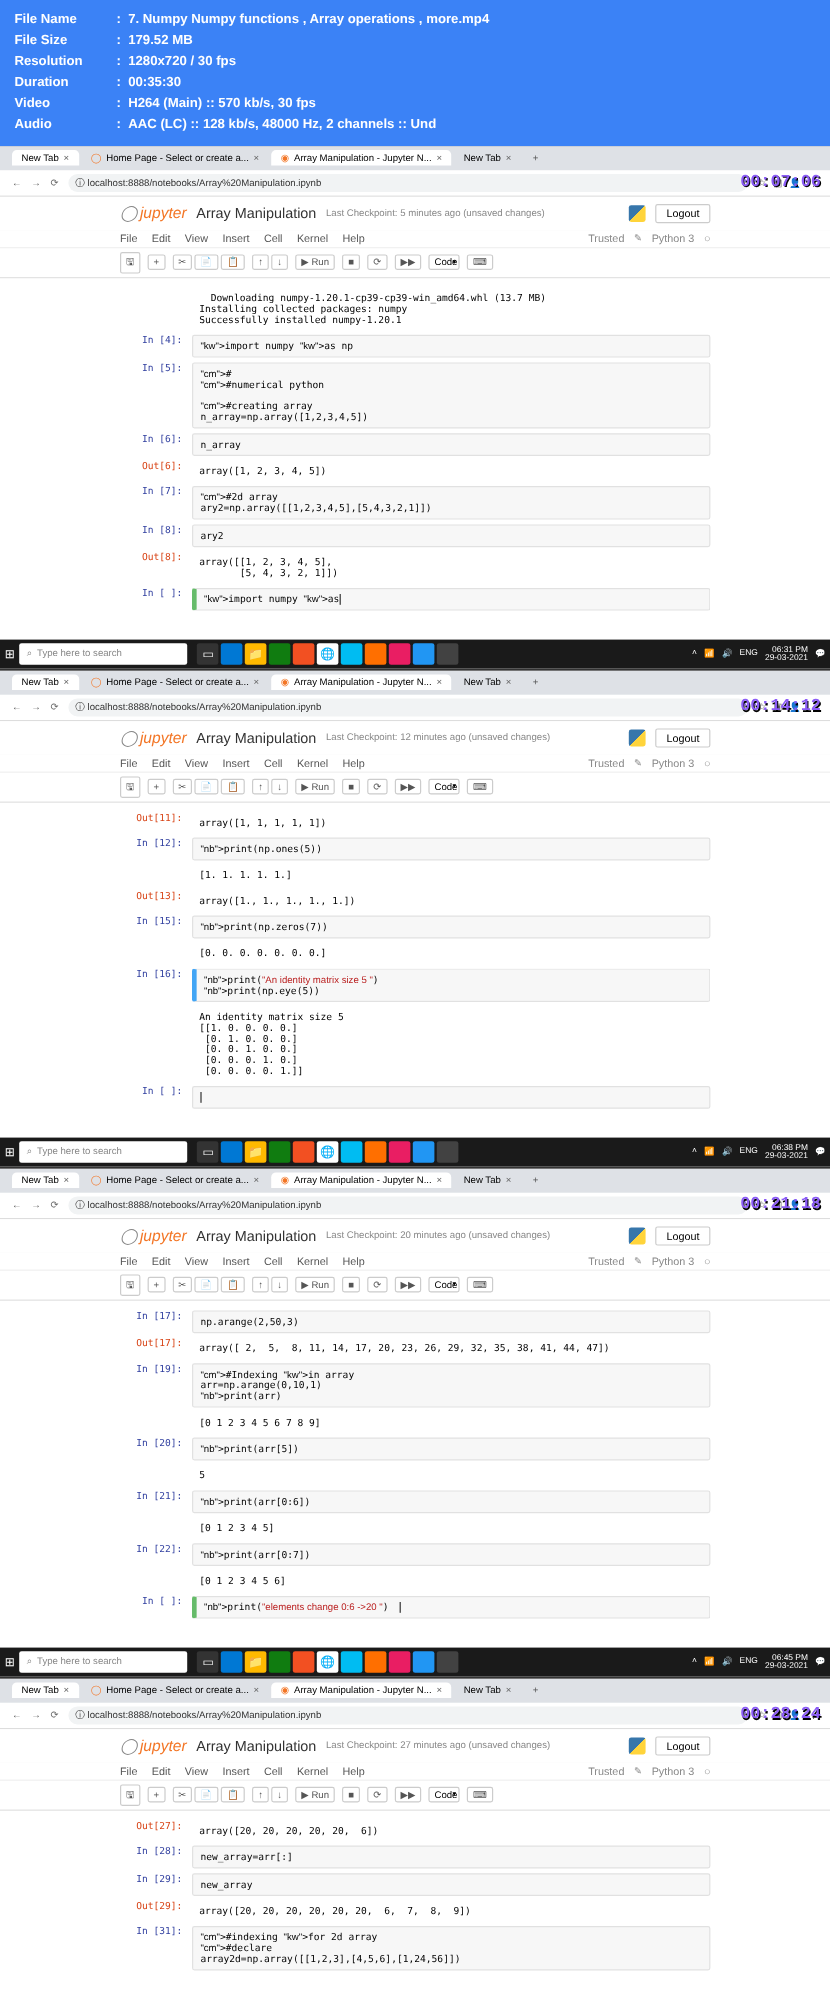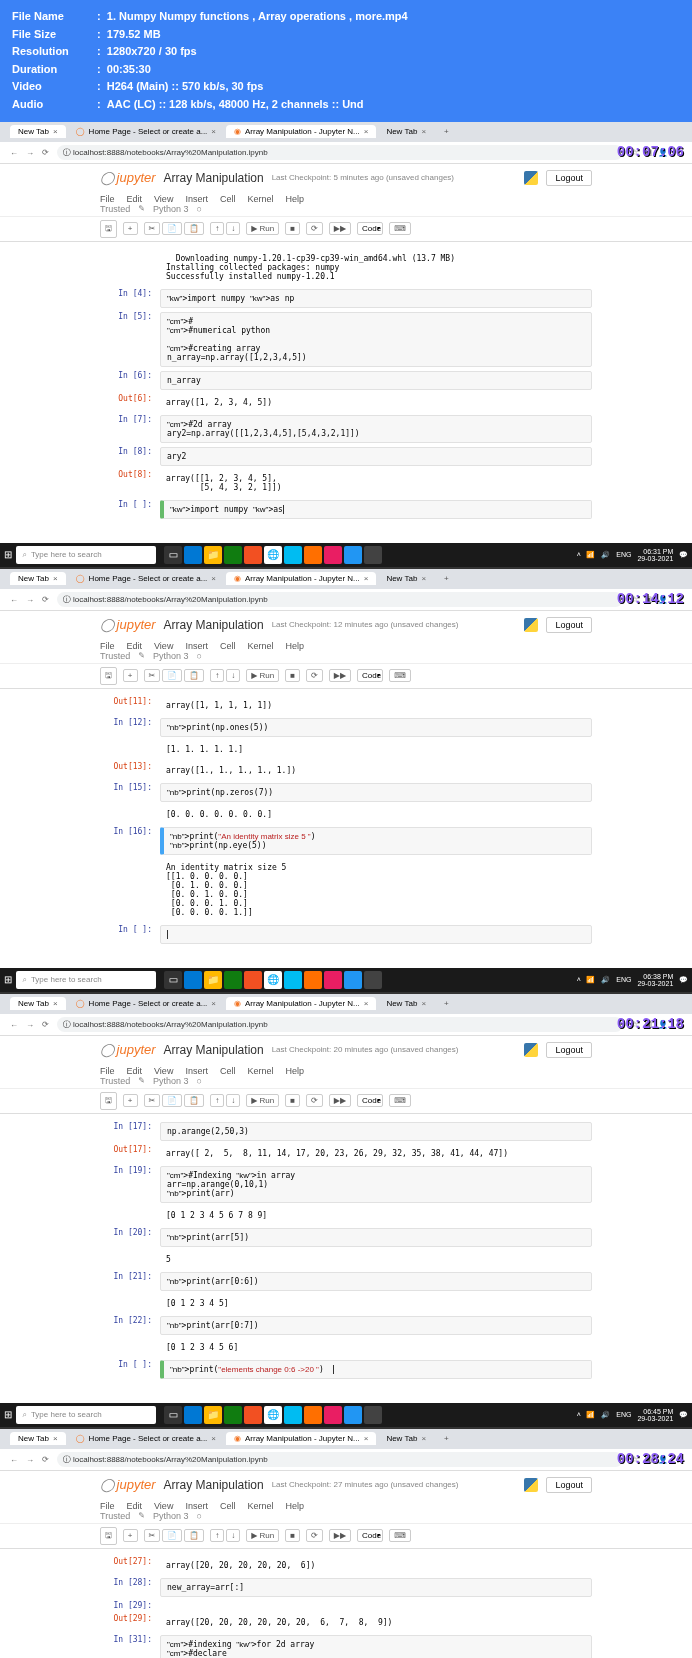--- a/index.html
+++ b/index.html
@@ -18,21 +18,21 @@
 .url-box { flex: 1; margin: 0 8px; padding: 2px 6px; background: #f1f3f4; border-radius: 10px; color: #333; }
 .addr-right { display: flex; gap: 6px; color: #666; }
 .jupyter-header { background: #fff; padding: 6px 100px; display: flex; align-items: center; justify-content: space-between; }
 .jupyter-left { display: flex; align-items: center; gap: 8px; }
 .jupyter-logo { color: #f37626; font-size: 13px; font-weight: normal; font-style: italic; }
 .jupyter-logo::before { content: "◯"; color: #888; margin-right: 2px; }
 .notebook-title { font-size: 12px; color: #333; }
 .checkpoint { font-size: 8px; color: #888; }
 .logout-btn { font-size: 9px; padding: 2px 8px; border: 1px solid #ccc; border-radius: 2px; background: #fff; }
 .python-icon { width: 14px; height: 14px; background: linear-gradient(135deg, #3776ab 50%, #ffd43b 50%); border-radius: 2px; }
-.jupyter-menu { background: #fff; padding: 2px 100px; display: flex; justify-content: space-between; border-bottom: 1px solid #eee; font-size: 9px; flex-direction: column; }
+.jupyter-menu { background: #fff; padding: 2px 100px; display: flex; justify-content: space-between; border-bottom: 1px solid #eee; font-size: 9px; }
 .menu-items { display: flex; gap: 12px; color: #555; }
 .menu-right { display: flex; gap: 8px; align-items: center; color: #888; }
 .pencil { font-size: 8px; }
 .toolbar { background: #fff; padding: 3px 100px; display: flex; gap: 6px; align-items: center; border-bottom: 1px solid #ddd; font-size: 8px; }
 .tb-btn { border: 1px solid #ccc; padding: 1px 4px; border-radius: 2px; background: #fff; color: #555; min-width: 14px; text-align: center; }
 .tb-group { display: flex; gap: 2px; }
 .run-btn { display: flex; align-items: center; gap: 2px; }
 .dropdown { border: 1px solid #ccc; padding: 1px 1px 1px 4px; border-radius: 2px; position: relative; }
 .dropdown::after { content: "▾"; position: absolute; right: 2px; font-size: 6px; }
 .notebook-body { background: #fff; padding: 8px 100px 20px 100px; min-height: 200px; }
@@ -56,21 +56,21 @@
 .win-icon { color: #fff; font-size: 10px; }
 .timestamp { position: absolute; top: 22px; right: 8px; font-family: 'Courier New', monospace; font-size: 14px; font-weight: bold; color: #8b5cf6; text-shadow: 1px 1px 0 #000; z-index: 10; text-align: center; }
 </style>
 </head>
 <body>
 
 <div class="header-info">
   <div class="row">
       <span class="label">File Name</span>
       <span>: &nbsp;</span>
-      <span>1. Numpy  Numpy functions  , Array operations , more.mp4</span>
+      <span>7. Numpy  Numpy functions  , Array operations , more.mp4</span>
     </div>
   <div class="row">
       <span class="label">File Size</span>
       <span>: &nbsp;</span>
       <span>179.52 MB</span>
     </div>
   <div class="row">
       <span class="label">Resolution</span>
       <span>: &nbsp;</span>
       <span>1280x720 / 30 fps</span>
@@ -676,20 +676,21 @@
       <div class="cell">
       <div class="prompt out-prompt">Out[27]:</div>
       <div class="cell-content output-cell">array([20, 20, 20, 20, 20,  6])</div>
     </div>
         <div class="cell">
       <div class="prompt in-prompt">In [28]:</div>
       <div class="cell-content input-cell ">new_array=arr[:]</div>
     </div>
         <div class="cell">
       <div class="prompt in-prompt">In [29]:</div>
+      <div class="cell-content input-cell ">new_array</div>
     </div>
         <div class="cell">
       <div class="prompt out-prompt">Out[29]:</div>
       <div class="cell-content output-cell">array([20, 20, 20, 20, 20, 20,  6,  7,  8,  9])</div>
     </div>
         <div class="cell">
       <div class="prompt in-prompt">In [31]:</div>
       <div class="cell-content input-cell "><span class="&lt;span">"cm"</span>&gt;#indexing <span class="&lt;span">"kw"</span>&gt;for 2d array
 <span class="&lt;span">"cm"</span>&gt;#declare
 array2d=np.array([[1,2,3],[4,5,6],[1,24,56]])</div>

